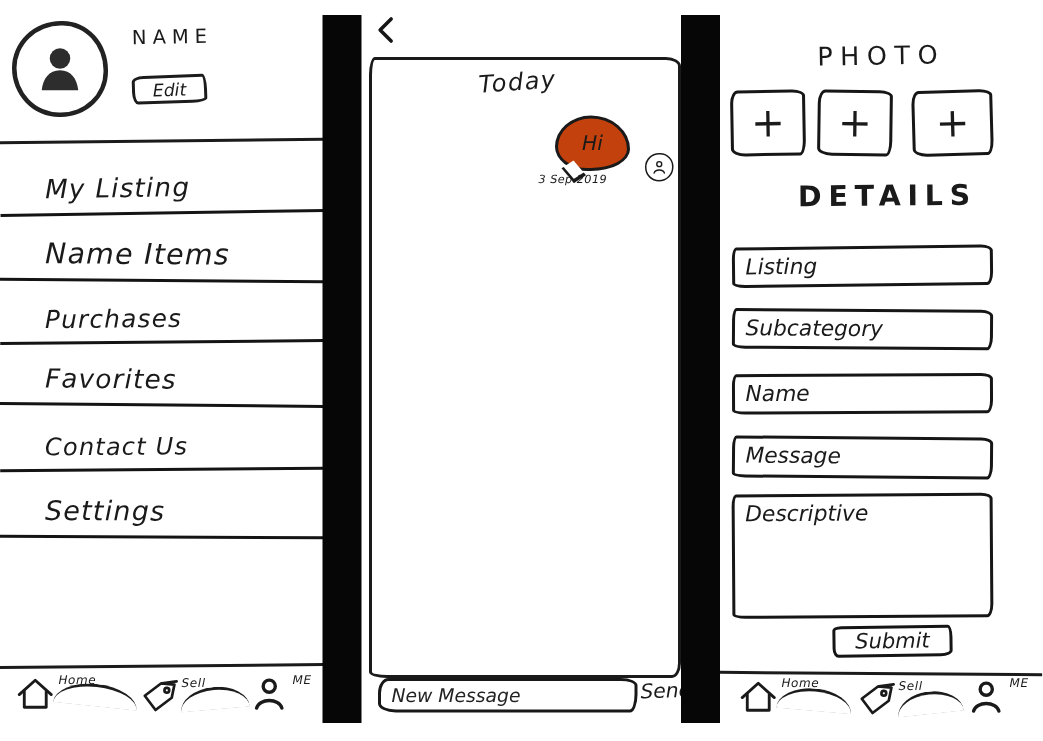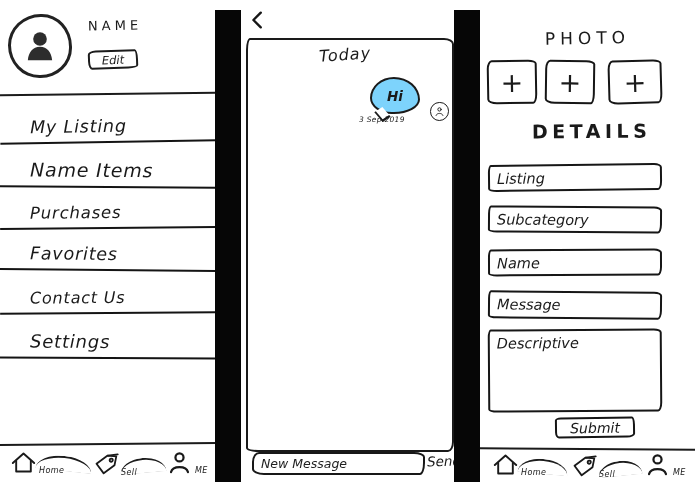--- a/index.html
+++ b/index.html
@@ -32,35 +32,35 @@
   .mi1{top:97px;height:46px;transform:rotate(-0.9deg);}
   .mi2{top:147px;height:41px;transform:rotate(0.4deg);font-size:19px;}
   .mi3{top:192px;height:37px;transform:rotate(-0.5deg);font-size:16.5px;}
   .mi4{top:233px;height:38px;transform:rotate(0.5deg);}
   .mi5{top:275px;height:39px;transform:rotate(-0.4deg);font-size:16px;}
   .mi6{top:318px;height:41px;transform:rotate(0.3deg);font-size:18px;}
 
   .bottom-nav{position:absolute;left:0;top:447px;width:215px;height:42px;}
   #profile-bottom-rule{left:0;width:216px;top:443px;transform:rotate(-0.5deg);}
   #listing-bottom-rule{left:0;width:215px;top:448px;transform:rotate(0.4deg);}
-  .nav-item{position:absolute;display:flex;align-items:flex-end;gap:2px;cursor:pointer;}
+  .nav-item{position:absolute;display:flex;align-items:flex-start;gap:2px;cursor:pointer;}
   .nav-item svg{width:27px;height:27px;}
   .nav-label{font-size:8px;font-style:italic;letter-spacing:0.4px;padding-bottom:1px;}
   .arc{position:absolute;height:13px;border-top:2px solid #1c1c1c;border-radius:50% 50% 0 0 / 100% 100% 0 0;}
 
   
   #chat-back{position:absolute;left:5px;top:9px;width:24px;height:24px;cursor:pointer;background:none;border:none;padding:0;}
   #chat-back svg{width:22px;height:22px;}
   #chat-box{position:absolute;left:5px;top:38px;width:204px;height:410px;
     border:2.4px solid #1a1a1a;border-radius:4px 10px 6px 12px / 12px 6px 10px 4px;background:#fff;}
   #chat-title{position:absolute;left:72px;top:45px;font-size:16px;font-style:italic;
     letter-spacing:1px;background:#fff;padding:0 6px;transform:rotate(-4deg);}
-  #chat-bubble{position:absolute;left:129px;top:77px;width:46px;height:33px;background:#7dd3fc;
+  #chat-bubble{position:absolute;left:129px;top:77px;width:46px;height:33px;background:#c2410c;
     border:2.2px solid #1a1a1a;border-radius:55% 60% 60% 50% / 65% 70% 45% 50%;
-    display:flex;align-items:center;justify-content:center;font-size:13.5px;font-style:italic;font-weight:bold;}
+    display:flex;align-items:center;justify-content:center;font-size:13.5px;font-style:italic;}
   #chat-bubble::after{content:"";position:absolute;left:5px;bottom:-8px;width:9px;height:9px;background:#fff;
     border-left:2.2px solid #1a1a1a;border-bottom:2.2px solid #1a1a1a;transform:skewX(18deg) rotate(-28deg);}
   #chat-timestamp{position:absolute;left:118px;top:115px;font-size:7.5px;font-style:italic;letter-spacing:0.3px;}
   #chat-mini-avatar{position:absolute;left:189px;top:102px;width:17px;height:17px;border:1.7px solid #1a1a1a;
     border-radius:50% 48% 52% 50%;display:flex;align-items:center;justify-content:center;background:#fff;}
   #chat-mini-avatar svg{width:11px;height:11px;}
   #chat-input{position:absolute;left:11px;top:452px;width:173px;height:23px;box-sizing:border-box;
     border:2.2px solid #181818;border-radius:7px 11px 5px 12px / 10px 5px 12px 6px;
     font-family:inherit;font-style:italic;font-size:12.5px;color:#1a1a1a;padding:0 0 0 7px;background:#fff;outline:none;}
   #chat-input::placeholder{color:#222;opacity:1;}

